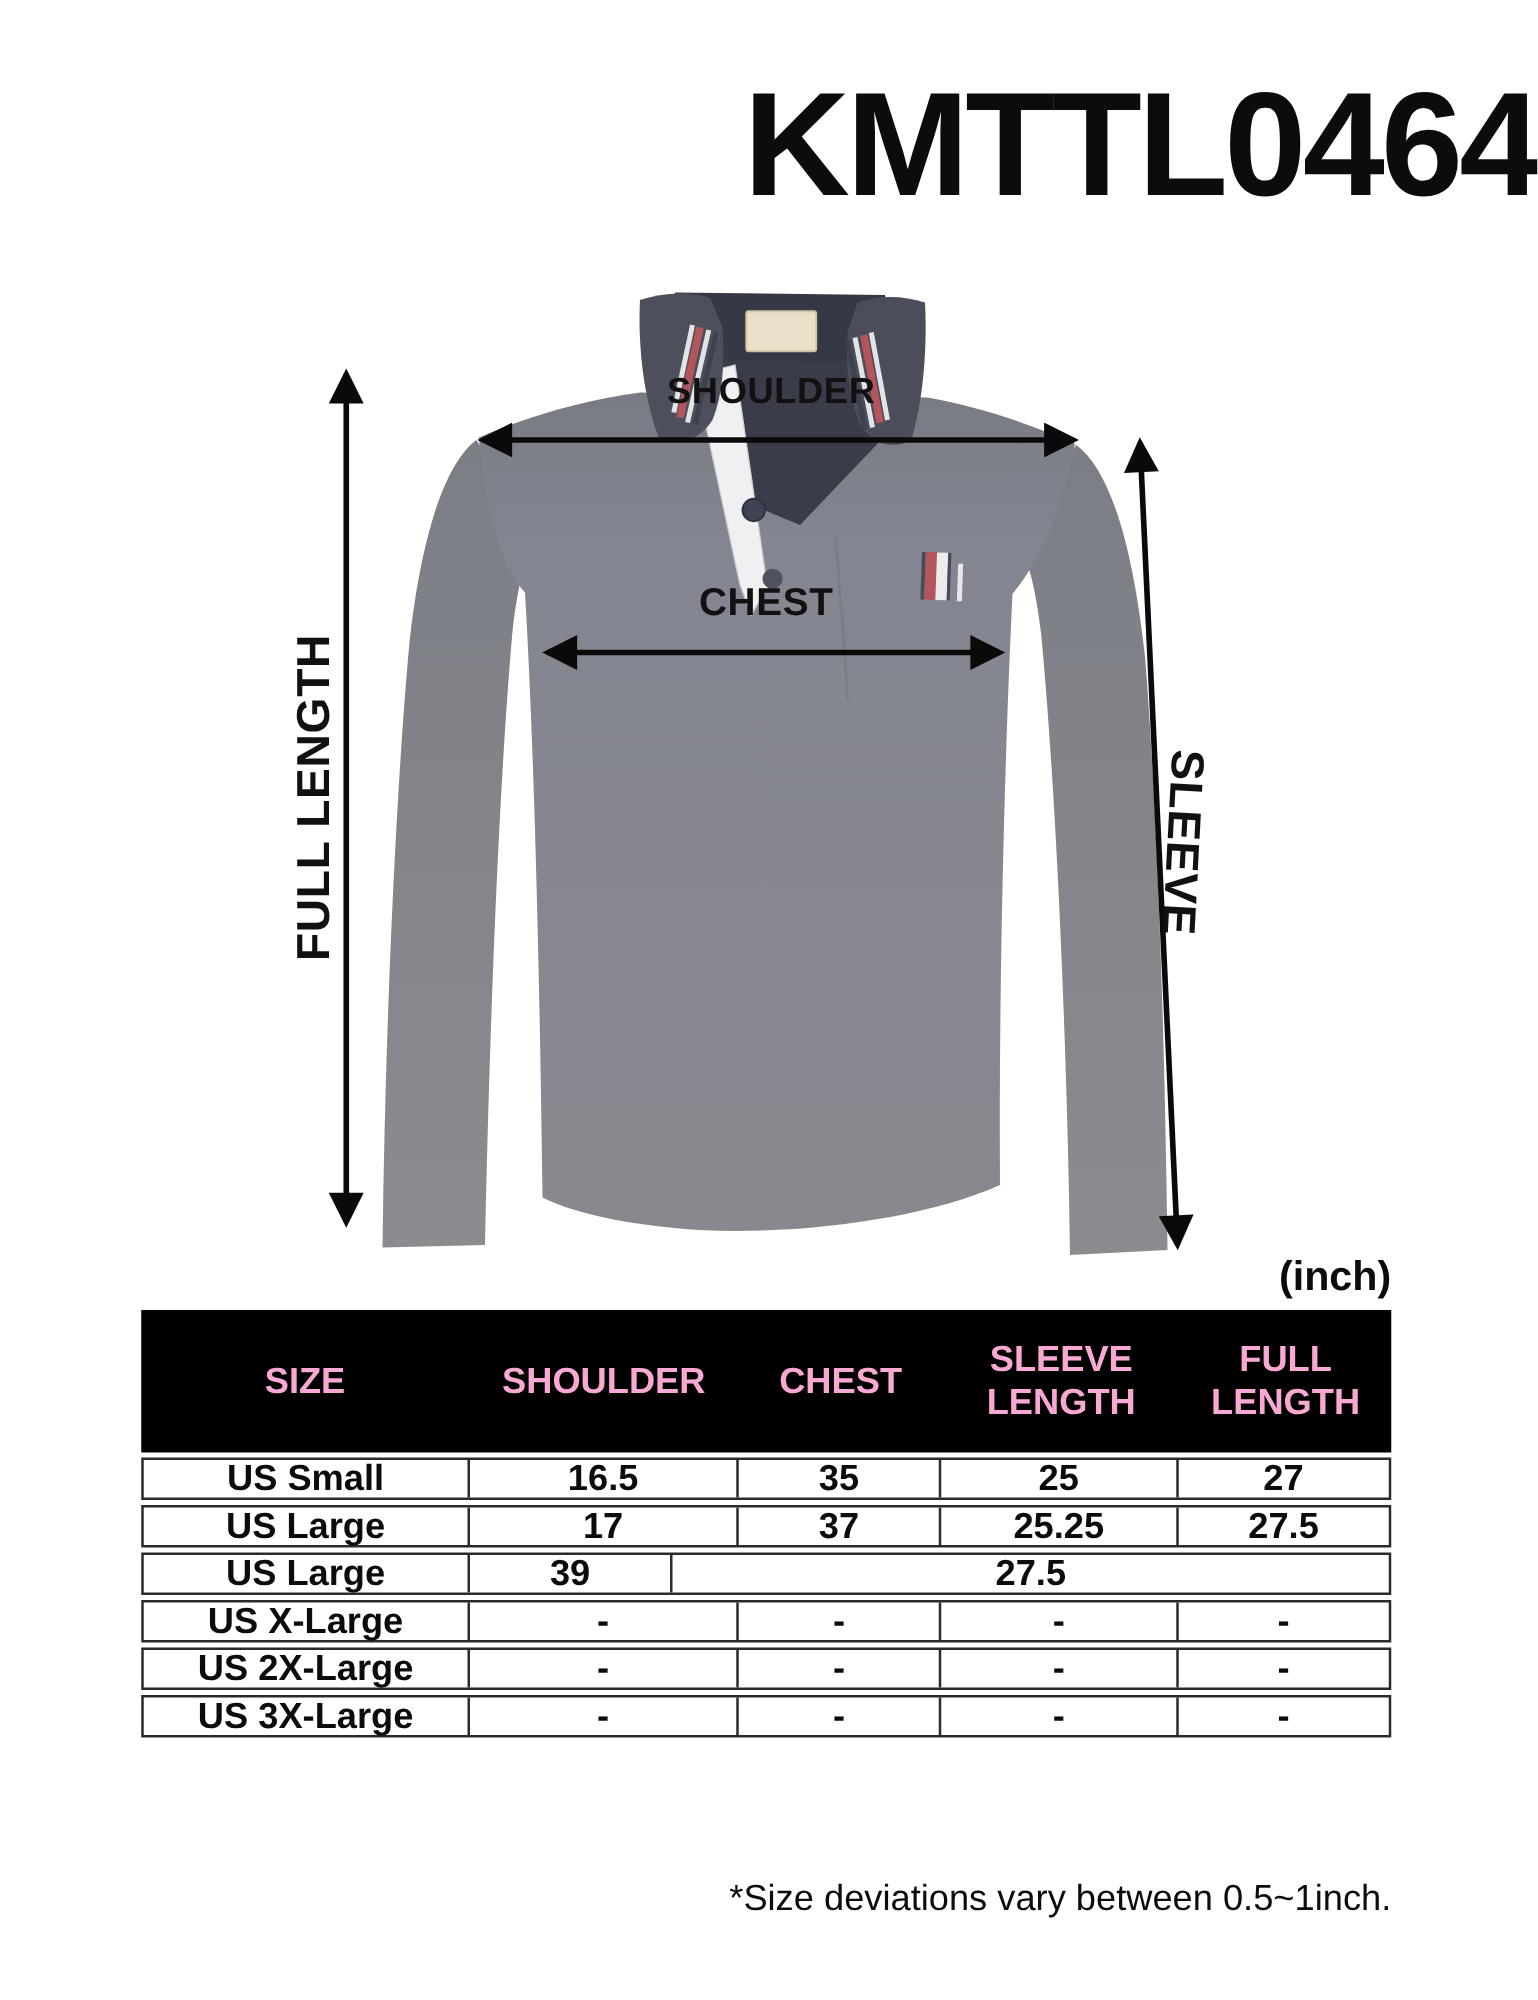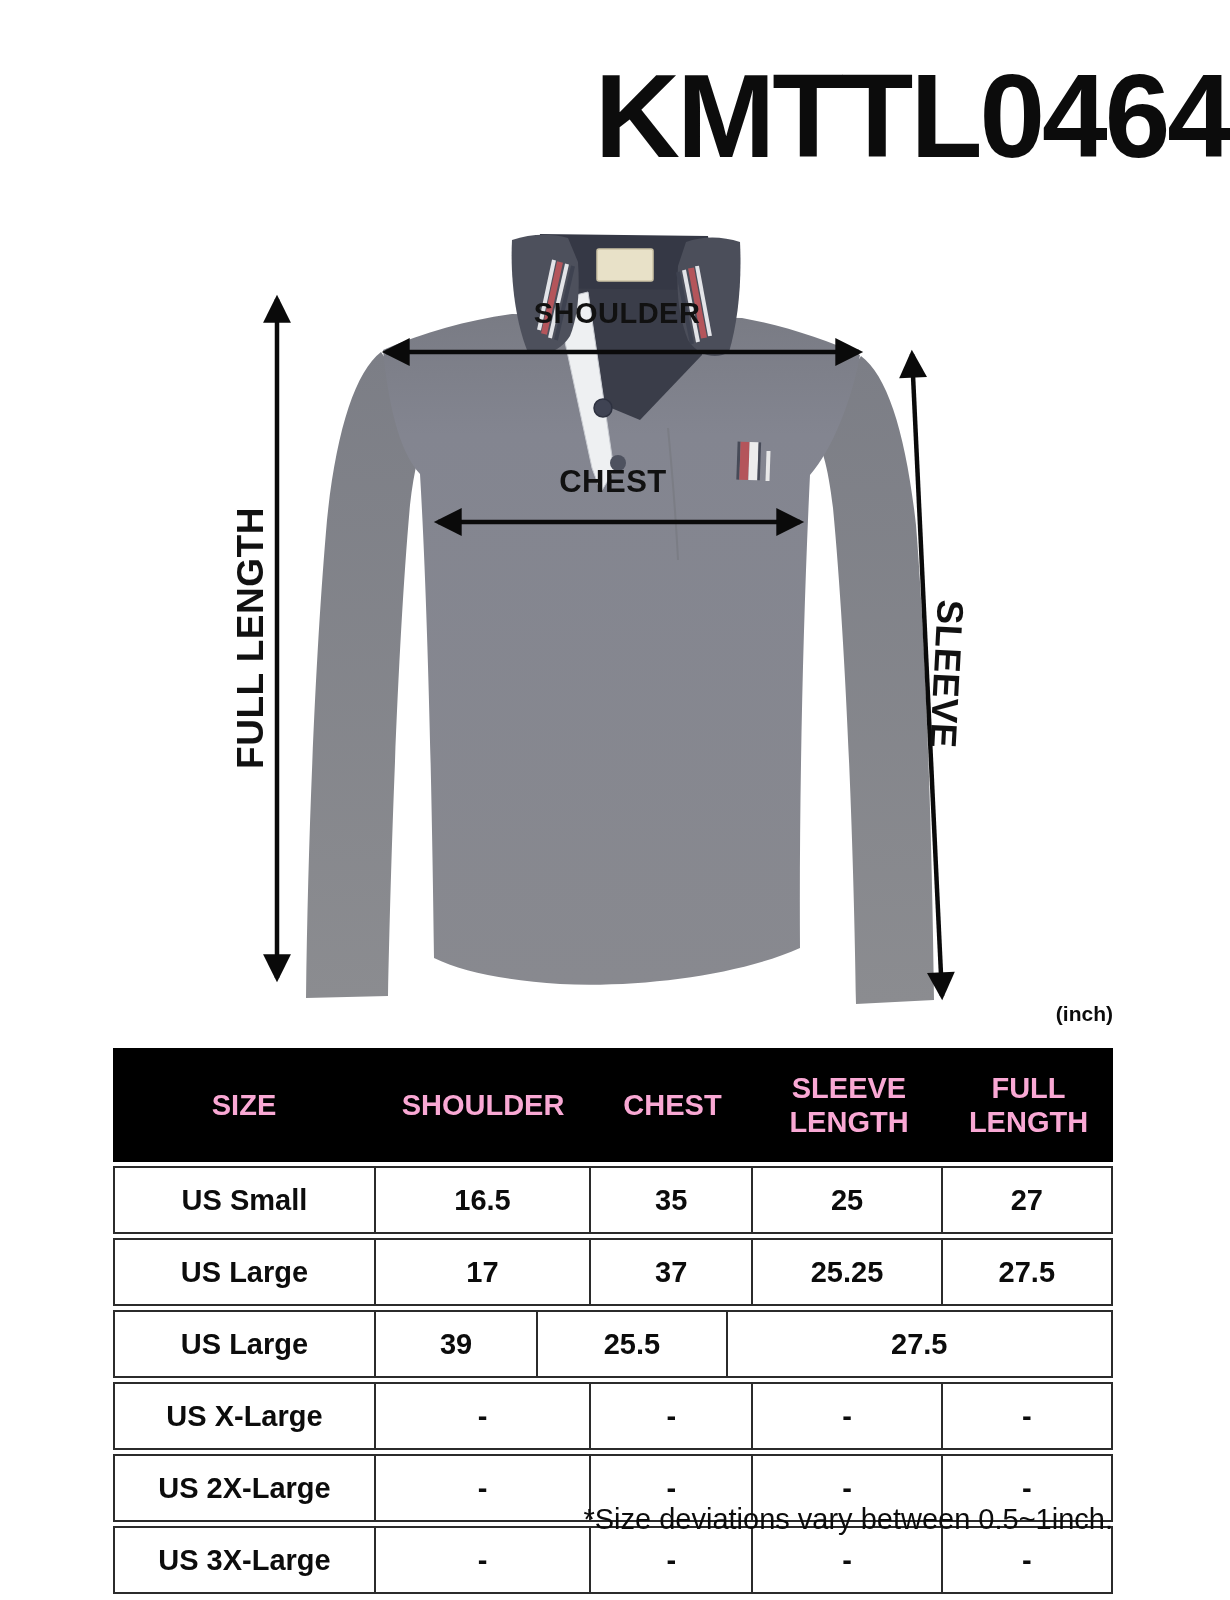--- a/index.html
+++ b/index.html
@@ -15,30 +15,30 @@
   .hero svg { position:absolute; left:0; top:0; }
   .dim-label {
     position:absolute; font-weight:bold; color:#111; white-space:nowrap;
     letter-spacing:0.5px;
   }
   #shoulder-label { left:617px; top:330px; transform:translate(-50%,-100%); font-size:29px; }
   #chest-label    { left:613px; top:500px; transform:translate(-50%,-100%); font-size:31px; }
   #full-length-label { left:251px; top:638px; transform:translate(-50%,-50%) rotate(-90deg); font-size:37px; }
   #sleeve-label   { left:946px; top:674px; transform:translate(-50%,-50%) rotate(93deg); font-size:37px; }
 
-  .inch-label { position:absolute; top:1002px; right:117px; font-size:21px; font-weight:bold; }
+  .inch-label { position:absolute; top:1002px; right:117px; font-size:33px; font-weight:bold; }
 
   .size-table { position:absolute; left:113px; top:1048px; width:1000px; }
   .thead {
     display:flex; background:#000; color:#f9a8d4; height:114px; align-items:center;
   }
   .th { text-align:center; font-weight:bold; font-size:29px; line-height:34px; }
   .c0{ width:26.2%; } .c1{ width:21.6%; } .c2{ width:16.3%; } .c3{ width:19%; } .c4{ flex:1; }
   .trow {
-    display:flex; border:2px solid #2b2b2b; margin-top:4px; height:68px;
+    display:flex; border:2px solid #2b2b2b; margin-top:4px; height:34px;
     box-sizing:border-box; background:#fff;
   }
   .td {
     display:flex; align-items:center; justify-content:center;
     font-weight:bold; font-size:29px; box-sizing:border-box;
   }
   .td.c0,.td.c1,.td.c2,.td.c3 { border-right:2px solid #2b2b2b; }
 
   .footnote { position:absolute; top:1503px; right:117px; font-size:29px; font-weight:normal; }
 </style>
@@ -156,21 +156,20 @@
     <div class="trow">
       <div class="td c0">US Large</div>
       <div class="td c1">17</div>
       <div class="td c2">37</div>
       <div class="td c3">25.25</div>
       <div class="td c4">27.5</div>
     </div>
     <div class="trow">
       <div class="td c0">US Large</div>
       <div class="td c2">39</div>
-      <div class="td c3">25.5</div>
       <div class="td c4">27.5</div>
     </div>
     <div class="trow">
       <div class="td c0">US X-Large</div>
       <div class="td c1">-</div>
       <div class="td c2">-</div>
       <div class="td c3">-</div>
       <div class="td c4">-</div>
     </div>
     <div class="trow">

